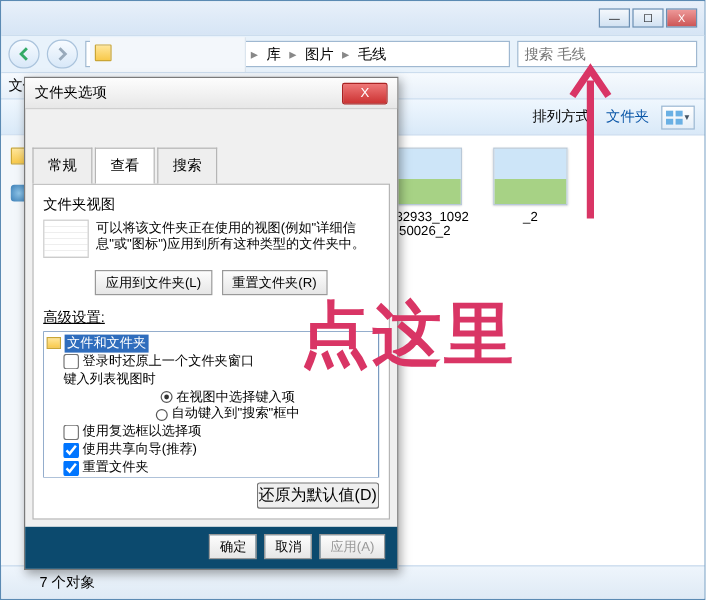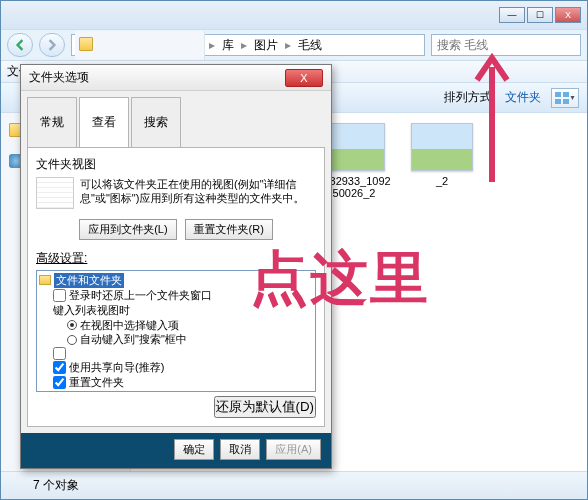--- a/index.html
+++ b/index.html
@@ -40,36 +40,36 @@
 .thumb .name { word-break: break-all; line-height: 1.1; }
 
 .statusbar { position: absolute; bottom: 0; left: 0; right: 0; height: 28px; background: linear-gradient(#eef5fc,#dfeaf5); border-top: 1px solid #cde; display: flex; align-items: center; padding: 0 8px; font-size: 12px; gap: 6px; }
 .statusbar .ficon { width:18px;height:14px; }
 
 
 .dialog { position: absolute; top: 64px; left: 20px; width: 312px; background: #f0f0f0; border: 1px solid #7a7a7a; box-shadow: 2px 3px 8px rgba(0,0,0,.35); }
 .dlg-title { height: 26px; background: linear-gradient(#fdfdfd,#e7e7e7); display: flex; align-items: center; padding: 0 8px; font-size: 12px; border-bottom: 1px solid #cfcfcf; }
 .dlg-title .dclose { margin-left:auto; width: 38px; height: 18px; background: linear-gradient(#e77,#c33); color:#fff; border:1px solid #a22; font-size:11px; border-radius: 2px; cursor:pointer; display:flex;align-items:center;justify-content:center;}
 .tabs { display:flex; margin: 6px 6px 0; font-size:12px; }
-.tabs .tab { padding: 16px 12px; border: 1px solid #b5b5b5; border-bottom: none; background: #eee; margin-right: 2px; cursor:pointer; }
+.tabs .tab { padding: 6px 12px; border: 1px solid #b5b5b5; border-bottom: none; background: #eee; margin-right: 2px; cursor:pointer;margin-top:26px; }
 .tabs .tab.active { background: #fff; }
 .tabbody { margin: 0 6px 6px; border: 1px solid #b5b5b5; background: #fff; padding: 8px; font-size: 12px; height: 280px; display:flex; flex-direction:column; }
 .section-title { font-weight: normal; margin-bottom: 4px; }
 .viewinfo { display:flex; gap: 6px; margin-bottom: 6px; }
 .viewinfo .icon { width: 38px; height: 32px; border: 1px solid #ccc; background: repeating-linear-gradient(#fff,#fff 4px,#eee 4px,#eee 5px); flex-shrink:0; }
 .viewinfo .desc { font-size: 11px; line-height: 1.3; }
 .btnrow { display:flex; justify-content: center; gap: 8px; margin: 4px 0 8px; }
 .btnrow button, .dlg-footer button { font-size: 11px; padding: 2px 8px; border: 1px solid #999; background: linear-gradient(#fdfdfd,#e6e6e6); cursor: pointer; }
 .adv-label { margin: 2px 0 3px; text-decoration: underline; }
 .tree { flex:1; border:1px solid #7a9ac0; background:#fff; overflow:auto; padding: 2px; font-size: 11px; line-height: 1.35; }
 .tree .row { white-space: nowrap; display:flex; align-items:center; gap:3px; }
 .tree .row input { margin:0; }
 .tree .sel { background:#2f6dbd; color:#fff; padding: 0 2px; }
 .tree .ind1 { padding-left: 14px; }
-.tree .ind2 { padding-left: 28px; }
+.tree .ind2 { padding-left: 28px; justify-content: center; }
 .tree .radio { width:10px;height:10px;border:1px solid #555;border-radius:50%;display:inline-block; }
 .tree .radio.on::after { content:""; display:block; width:4px;height:4px;background:#333;border-radius:50%;margin:2px; }
 .restore-row { display:flex; justify-content:flex-end; margin-top:4px; }
 .dlg-footer { display:flex; justify-content:flex-end; gap:6px; padding: 6px 10px 8px; background:#0c4a6e; }
 .dlg-footer button.disabled { color:#999; }
 
 
 .arrow { position:absolute; top: 52px; left: 462px; width: 60px; height: 130px; pointer-events:none; }
 .arrow svg { overflow:visible; }
 .anno-text { position:absolute; top: 240px; left: 250px; font-size: 58px; font-weight: bold; color: #d93565; letter-spacing: 2px; pointer-events:none; font-family: "SimHei", sans-serif; }
@@ -205,20 +205,21 @@
         <div class="row ind2">
           <span class="radio on"></span>
           <span>在视图中选择键入项</span>
         </div>
         <div class="row ind2">
           <span class="radio "></span>
           <span>自动键入到"搜索"框中</span>
         </div>
         <div class="row ind1">
           <input type="checkbox" style="">
+          <span>使用复选框以选择项</span>
         </div>
         <div class="row ind1">
           <input type="checkbox" checked="" style="">
           <span>使用共享向导(推荐)</span>
         </div>
         <div class="row ind1">
           <input type="checkbox" checked="" style="">
           <span>重置文件夹</span>
         </div>
         <div class="row ind1">

